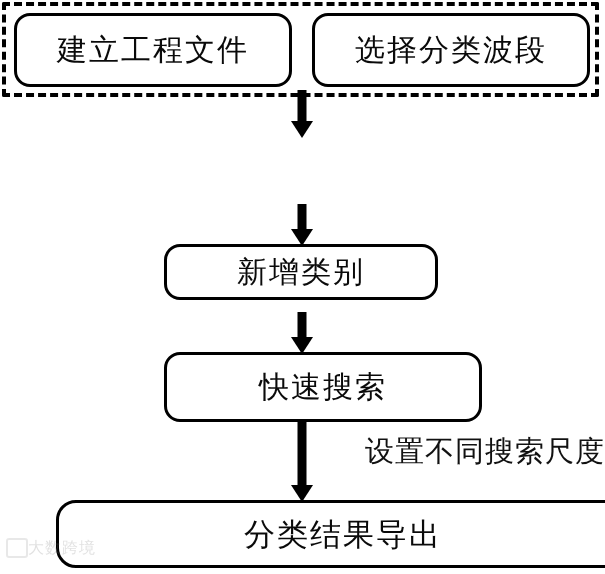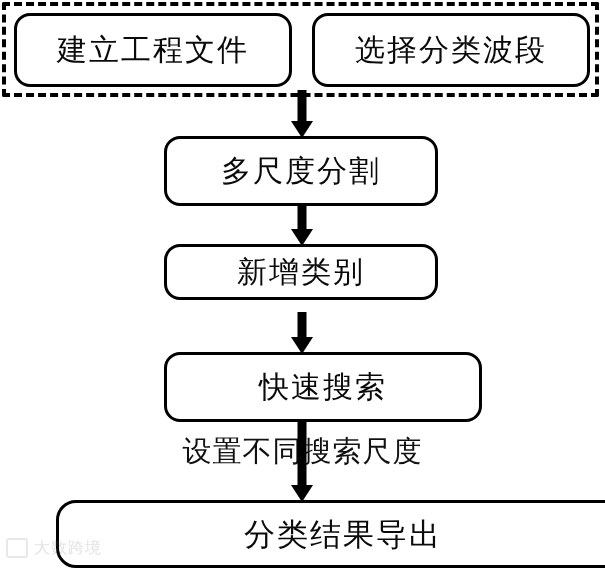--- a/index.html
+++ b/index.html
@@ -92,34 +92,33 @@
   .arrow-3 .shaft { height: 25px; }
   .arrow-4 { left: 290px; top: 420px; width: 24px; height: 82px; }
   .arrow-4 .shaft { height: 65px; }
 
   
   .edge-label {
     position: absolute;
     left: 0;
     top: 437px;
     width: 605px;
-    text-align: center;
+    text-align: right;
     font-size: 29px;
     line-height: 1;
     color: #111111;
     letter-spacing: 1px;
     white-space: nowrap;
   }
 
   
   .watermark {
     position: absolute;
     display: flex;
     align-items: center;
-    gap: 6px;
     opacity: 0.22;
     pointer-events: none;
     text-align: center;
   }
   .watermark-right { left: 503px; top: 530px; }
   .watermark-left  { left: 6px;   top: 538px; }
   .watermark .wm-text {
     font-family: "DejaVu Sans", sans-serif;
     font-size: 17px;
     line-height: 1;
@@ -156,23 +155,20 @@
 
   <div class="node node-select-bands">
     <span class="node-label">选择分类波段</span>
   </div>
 
   <div class="arrow arrow-1">
     <div class="shaft"></div>
     <div class="head"></div>
   </div>
 
-  <div class="node node-segmentation">
-    <span class="node-label">多尺度分割</span>
-  </div>
 
   <div class="arrow arrow-2">
     <div class="shaft"></div>
     <div class="head"></div>
   </div>
 
   <div class="node node-add-class">
     <span class="node-label">新增类别</span>
   </div>
 

